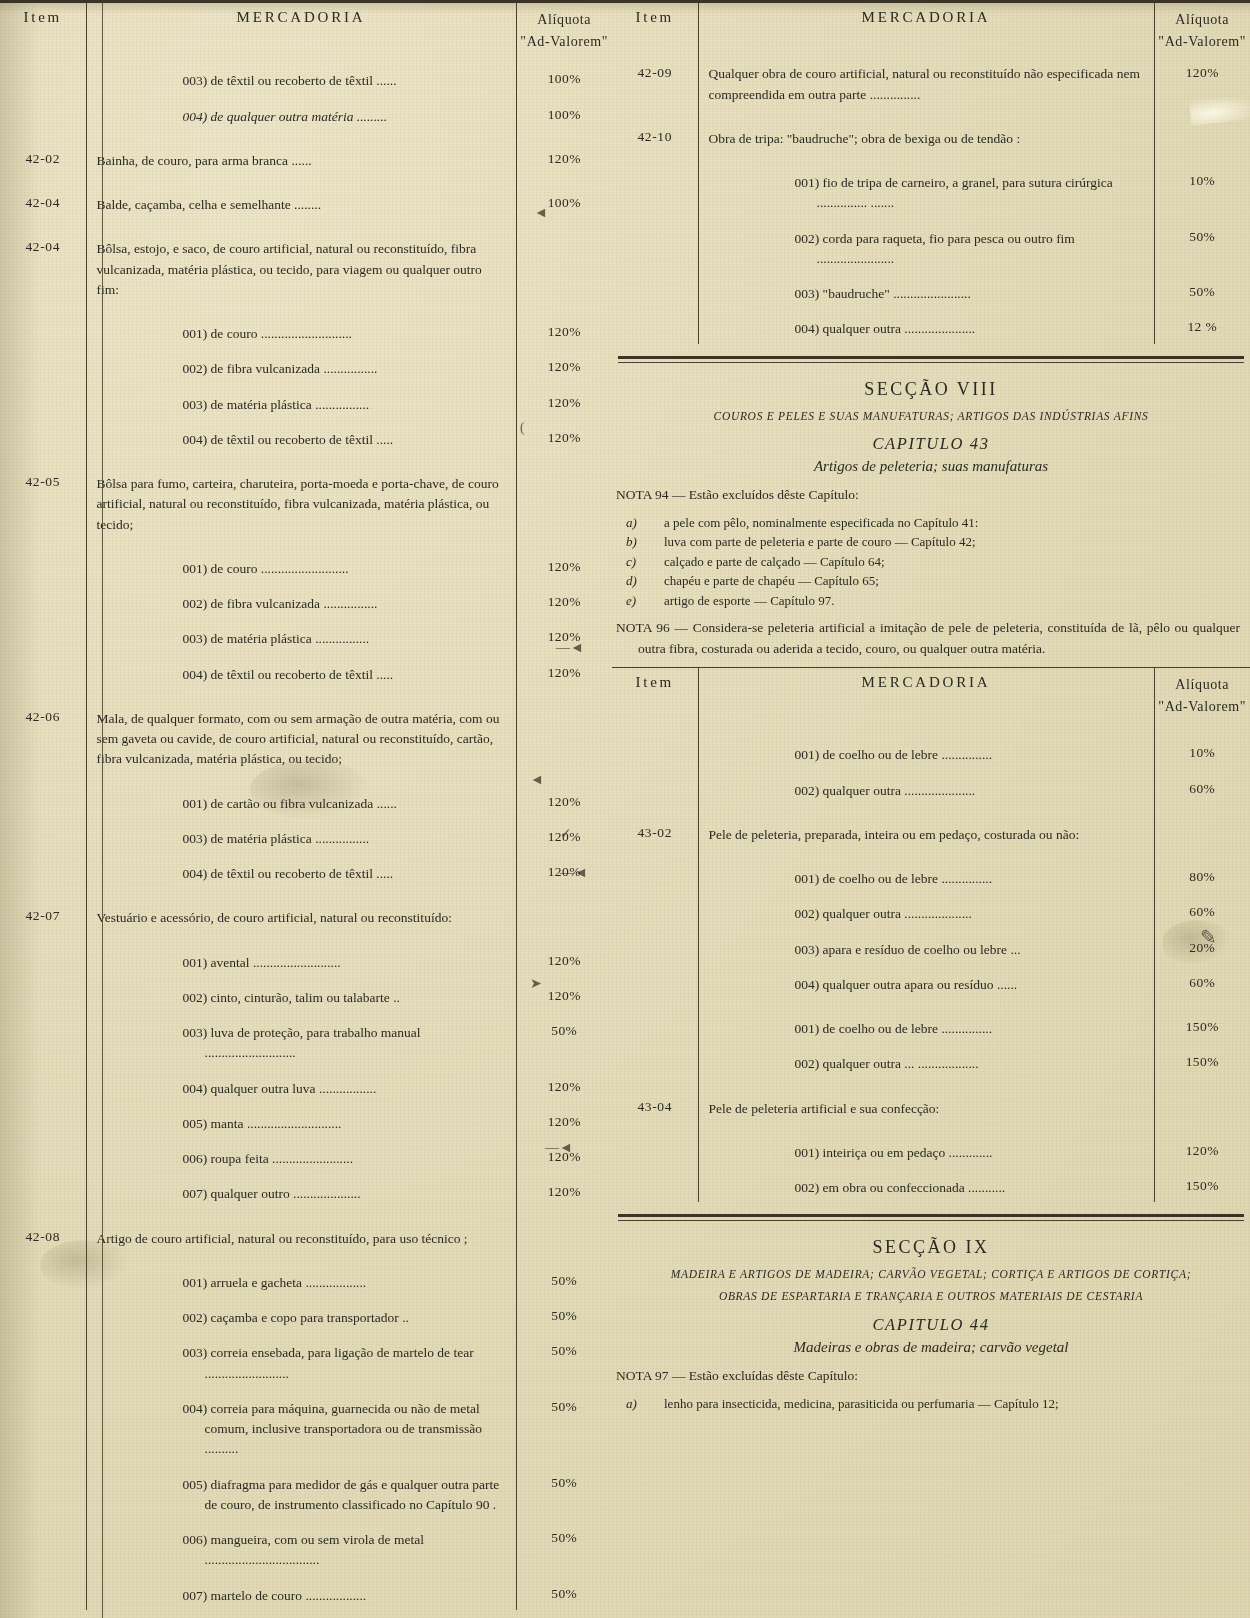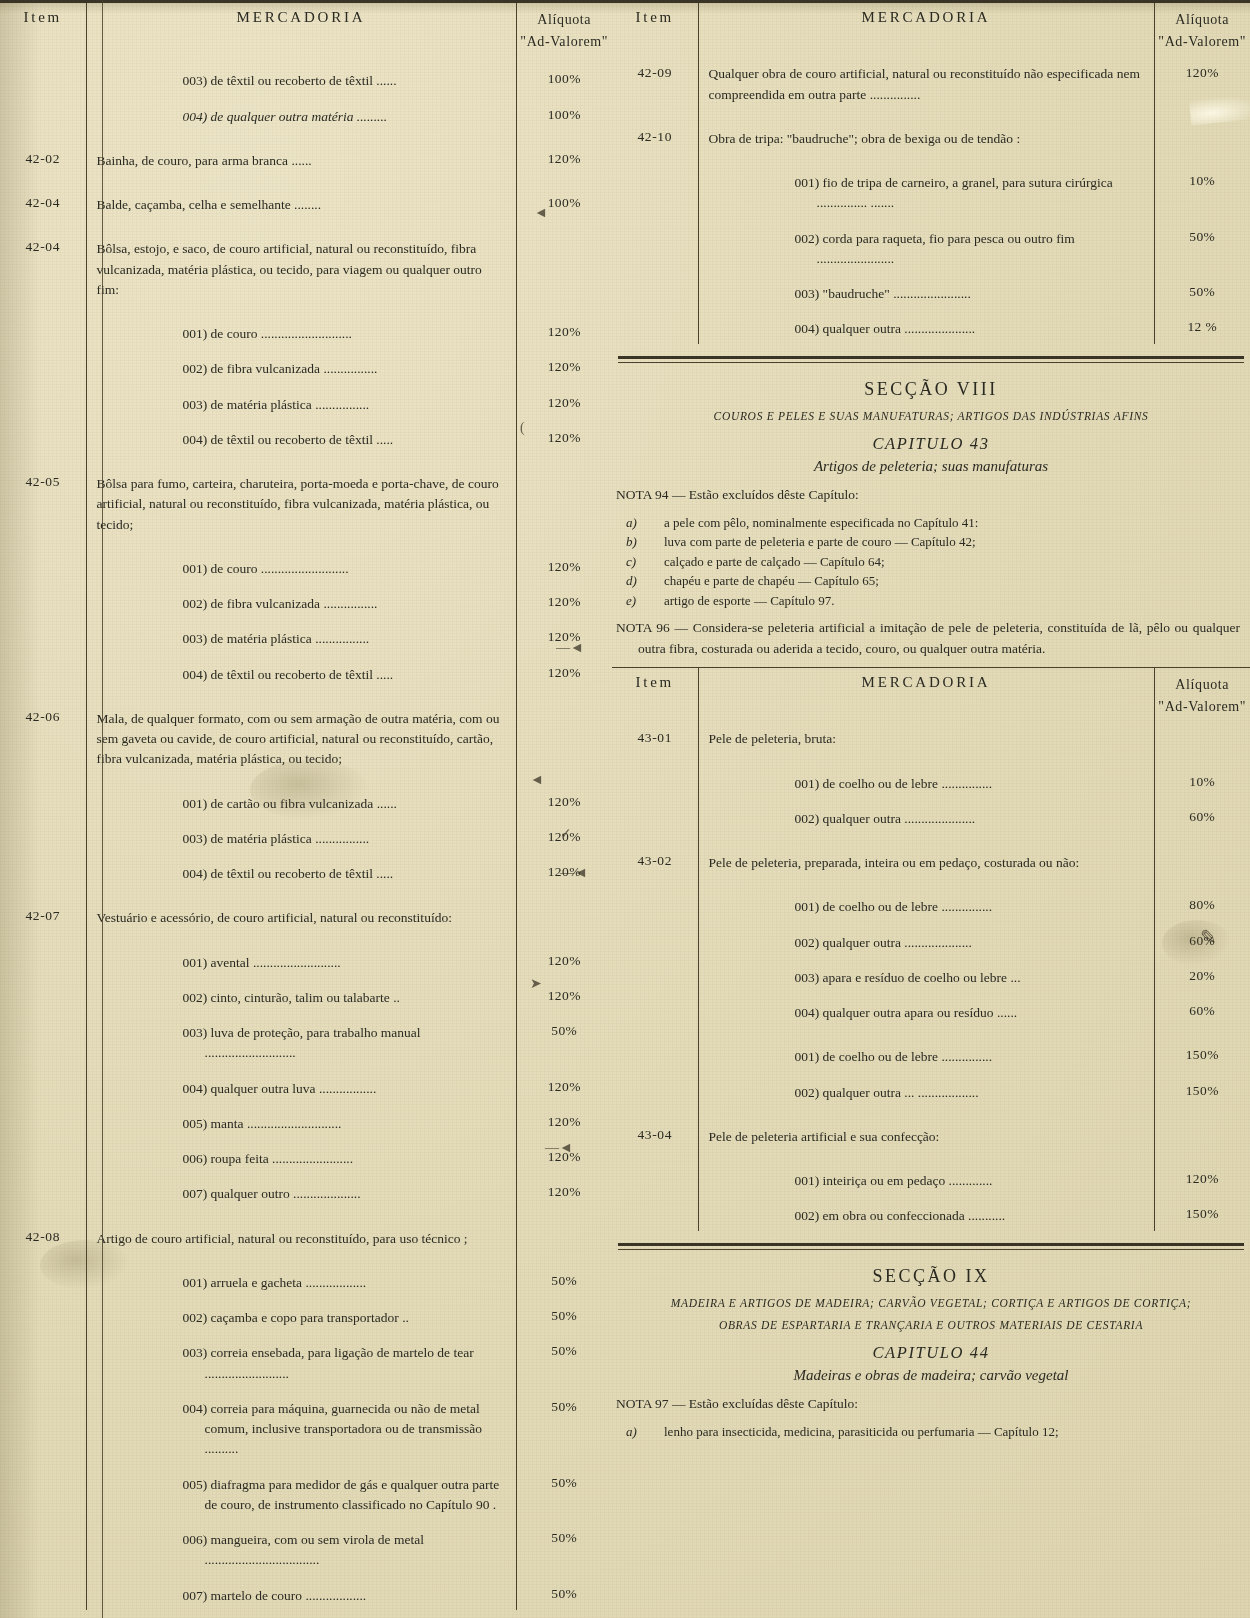--- a/index.html
+++ b/index.html
@@ -394,25 +394,20 @@
             <th class="hdr-cell sp">Item</th>
             <th class="hdr-cell sp vsep">MERCADORIA</th>
             <th class="hdr-cell hdr-two vsep">
               <div>Alíquota</div>
               <div>"Ad-Valorem"</div>
             </th>
           </tr>
         </thead>
         <tbody id="right-bottom-body">
             <tr>
-              <td class="c-item">43-01</td>
-              <td class="c-desc vsep">Pele de peleteria, bruta:</td>
-              <td class="c-rate vsep"></td>
-            </tr>
-            <tr>
               <td class="c-item" style="padding-top: 20px;"></td>
               <td class="c-desc vsep hang" style="padding-top: 20px;">001) de coelho ou de lebre ...............</td>
               <td class="c-rate vsep" style="padding-top: 20px;">10%</td>
             </tr>
             <tr>
               <td class="c-item" style="padding-top: 11px;"></td>
               <td class="c-desc vsep hang" style="padding-top: 11px;">002) qualquer outra .....................</td>
               <td class="c-rate vsep" style="padding-top: 11px;">60%</td>
             </tr>
             <tr>

